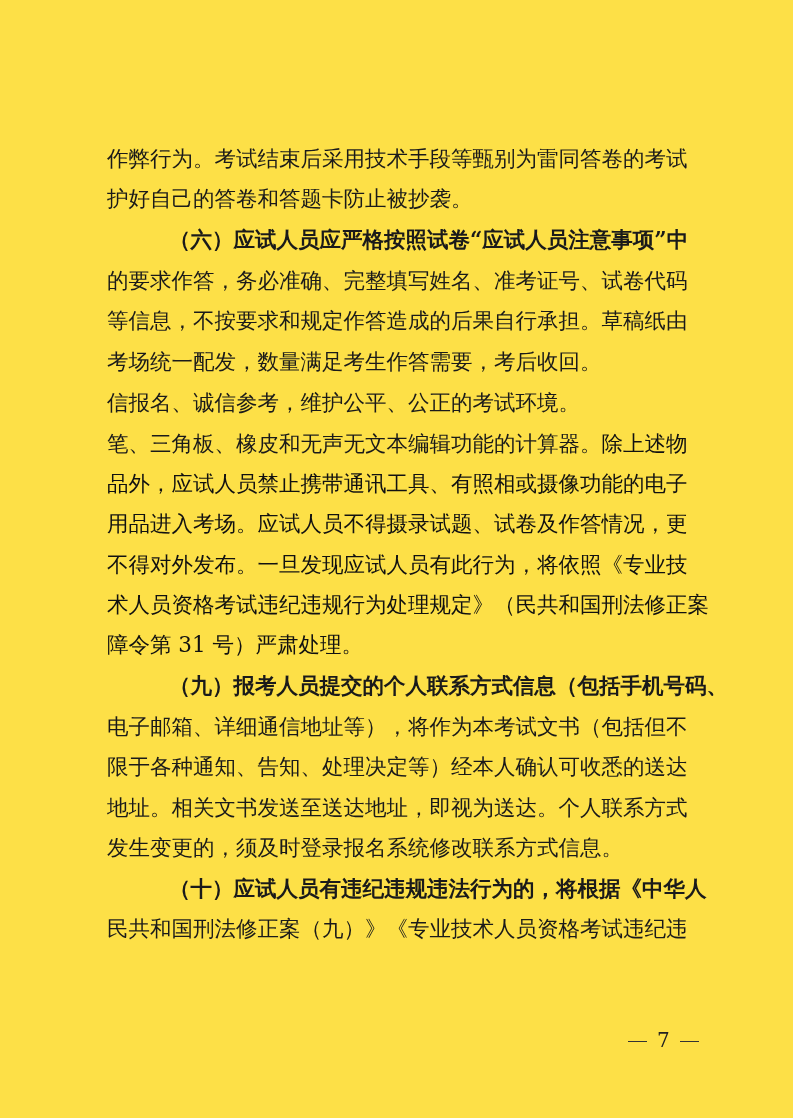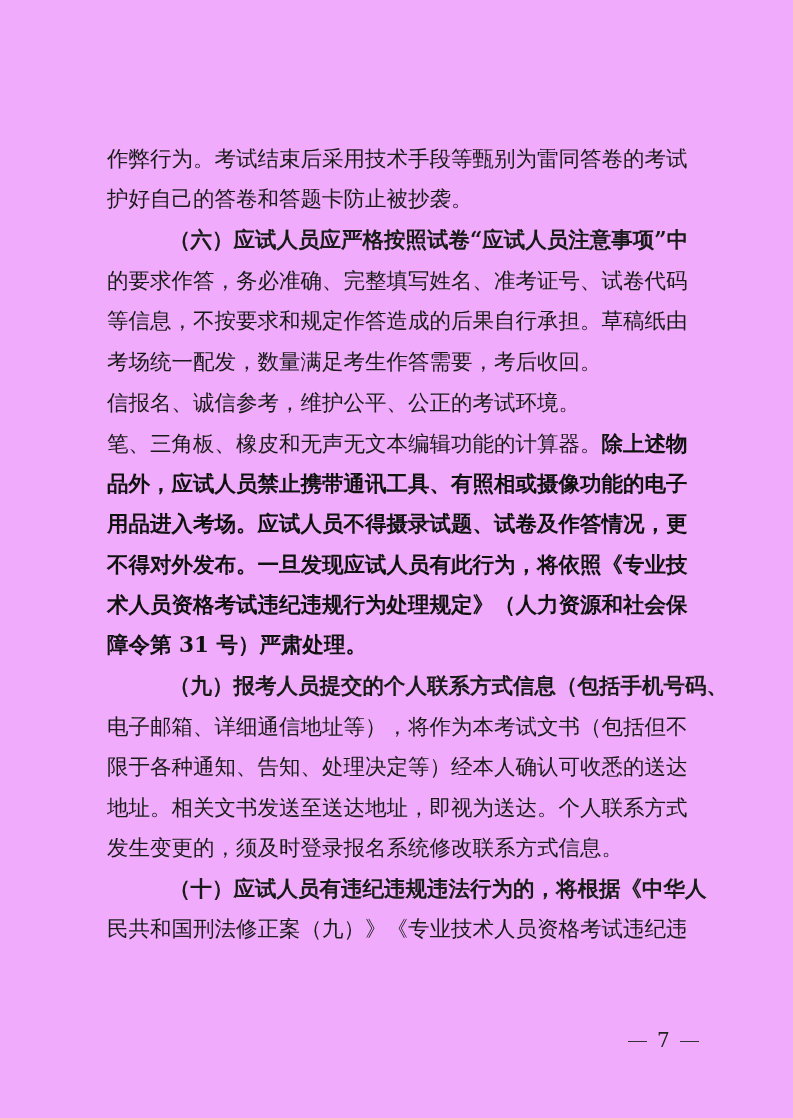--- a/index.html
+++ b/index.html
@@ -13,21 +13,21 @@
       position: relative;
       overflow: hidden;
       font-family: "DejaVu Serif", "Liberation Serif", serif;
       color: #1a1a1a;
     }
     .page {
       position: absolute;
       left: 0; top: 0;
       width: 793px;
       height: 1118px;
-      background: #f0abfc;
+      background: #fde047;
     }
     .body-text {
       position: absolute;
       left: 107px;
       top: 139px;
       width: 578px;
     }
     .line {
       display: block;
       height: 40.4px;
@@ -43,21 +43,21 @@
     }
     .line.indent {
       padding-left: 62px;
       font-weight: bold;
     }
     .para {
       display: block;
       margin-bottom: 0.6px;
     }
     .bold {
-      font-weight: bold;
+      font-weight: normal;
       color: #111111;
     }
     .page-number {
       position: absolute;
       left: 618px;
       top: 1025px;
       font-size: 20px;
       line-height: 30px;
       color: #222222;
       white-space: nowrap;
@@ -91,21 +91,21 @@
 
     <div class="para">
       <span class="line last">信报名、诚信参考，维护公平、公正的考试环境。</span>
     </div>
 
     <div class="para">
       <span class="line"><span>笔、三角板、橡皮和无声无文本编辑功能的计算器。</span><span class="bold">除上述物</span></span>
       <span class="line bold">品外，应试人员禁止携带通讯工具、有照相或摄像功能的电子</span>
       <span class="line bold">用品进入考场。应试人员不得摄录试题、试卷及作答情况，更</span>
       <span class="line bold">不得对外发布。一旦发现应试人员有此行为，将依照《专业技</span>
-      <span class="line bold">术人员资格考试违纪违规行为处理规定》（人力资源和社会保</span>
+      <span class="line bold">术人员资格考试违纪违规行为处理规定》（民共和国刑法修正案</span>
       <span class="line bold last">障令第 31 号）严肃处理。</span>
     </div>
 
     <div class="para">
       <span class="line indent">（九）报考人员提交的个人联系方式信息（包括手机号码、</span>
       <span class="line">电子邮箱、详细通信地址等），将作为本考试文书（包括但不</span>
       <span class="line">限于各种通知、告知、处理决定等）经本人确认可收悉的送达</span>
       <span class="line">地址。相关文书发送至送达地址，即视为送达。个人联系方式</span>
       <span class="line last">发生变更的，须及时登录报名系统修改联系方式信息。</span>
     </div>

